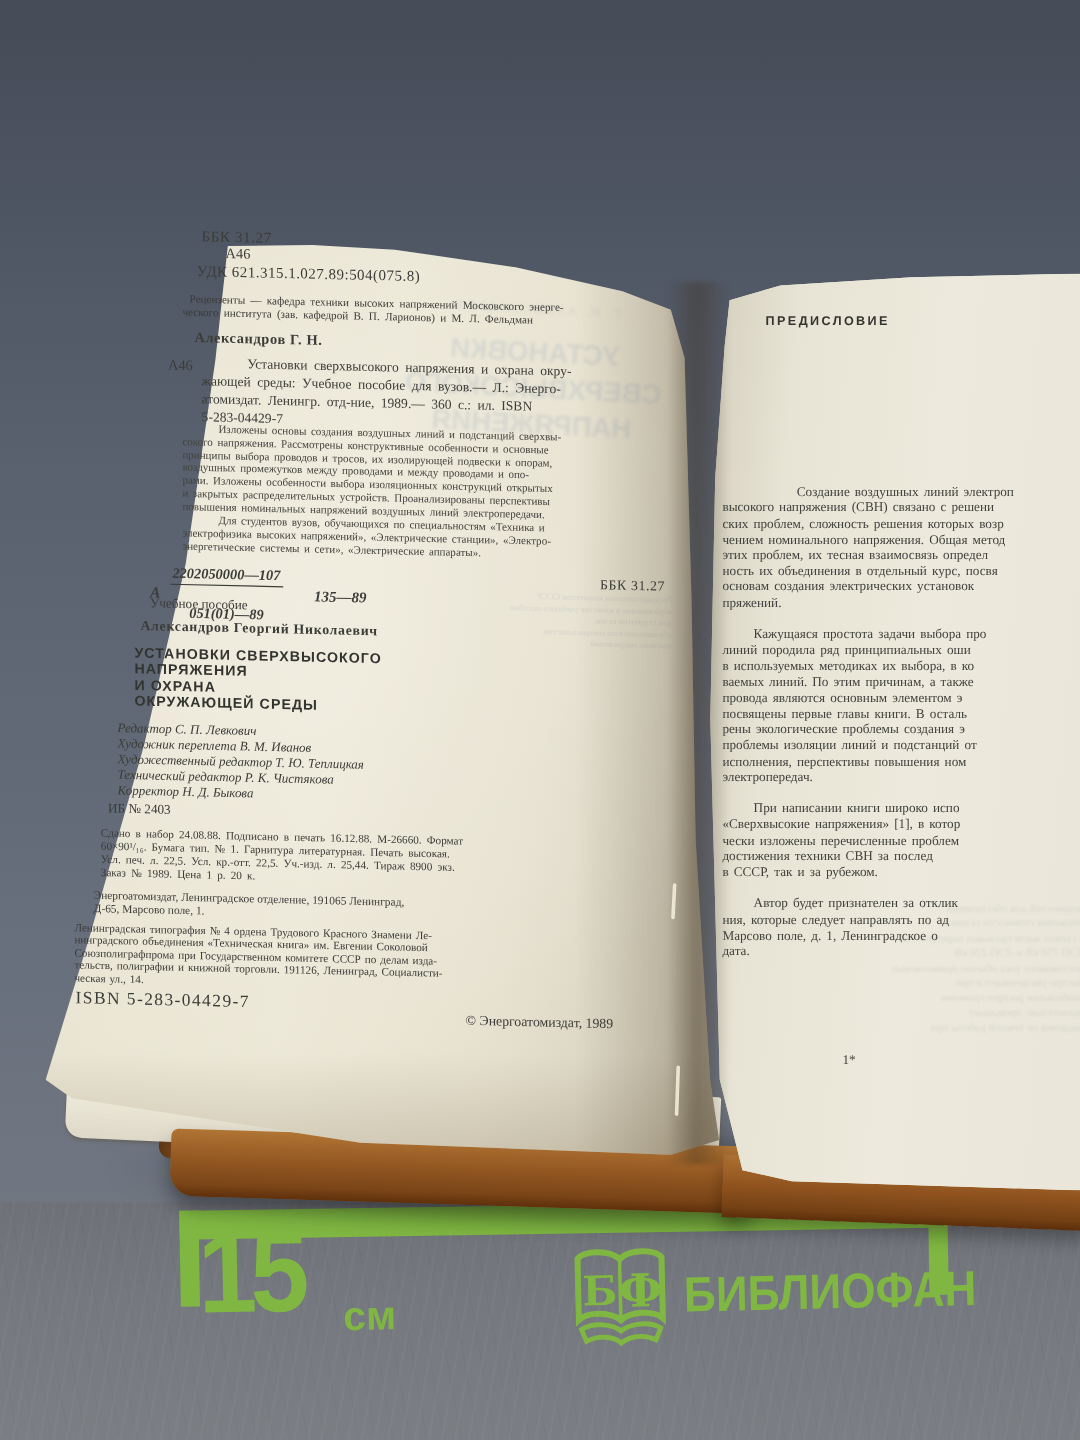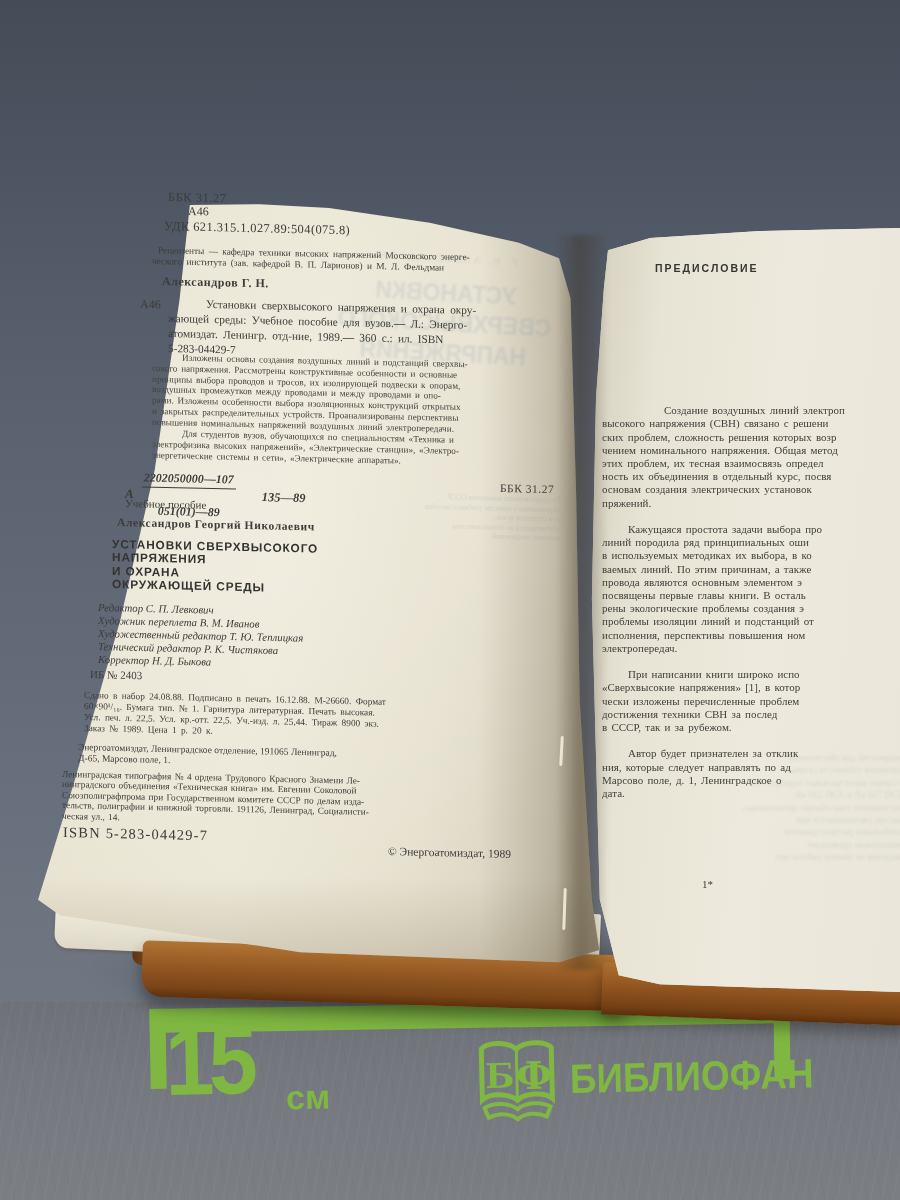--- a/index.html
+++ b/index.html
@@ -87,21 +87,21 @@
     font-size:11.8px;line-height:13.4px;letter-spacing:.9px;color:#333330;}
   .lp-credits{left:98px;top:601px;font-size:10.8px;line-height:12.9px;font-style:italic;}
   .lp-ib{left:90px;top:668px;font-size:11px;}
   .lp-imprint{left:84px;top:690px;width:452px;font-size:9.3px;line-height:10.9px;word-spacing:2px;}
   .lp-publisher{left:78px;top:742px;width:452px;font-size:9.5px;line-height:10.5px;}
   .lp-typo{left:62px;top:769px;width:452px;font-size:9.3px;line-height:10.4px;word-spacing:1px;}
   .lp-isbn{left:63px;top:824px;font-size:14.5px;letter-spacing:1.2px;}
   .lp-copy{left:388px;top:845px;font-size:11.5px;}
 
   
-  .rp-header{position:absolute;left:655px;top:262px;font-family:"Liberation Sans",sans-serif;
+  .rp-header{position:absolute;left:638px;top:262px;font-family:"Liberation Sans",sans-serif;
     font-weight:bold;font-size:10.5px;letter-spacing:2px;color:#35352f;}
   .rp-body{position:absolute;left:602px;top:391px;width:330px;color:#41423d;
     font-size:11px;line-height:13.2px;white-space:pre-line;word-spacing:1.5px;}
   .rp-body .p{white-space:pre-line;text-indent:26px;}
   .rp-body .p.open{text-indent:62px;}
   .rp-footnote{position:absolute;left:702px;top:878px;font-size:11px;color:#3c3c38;}
 
   
   .ghost{position:absolute;transform:scaleX(-1);color:#6f87a6;pointer-events:none;}
   .ghost-left-big{left:295px;top:252px;width:300px;text-align:center;opacity:.16;filter:blur(1.2px);transform:scaleX(-1) rotate(-3deg);}

